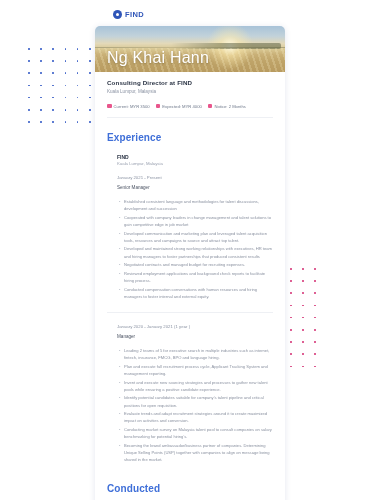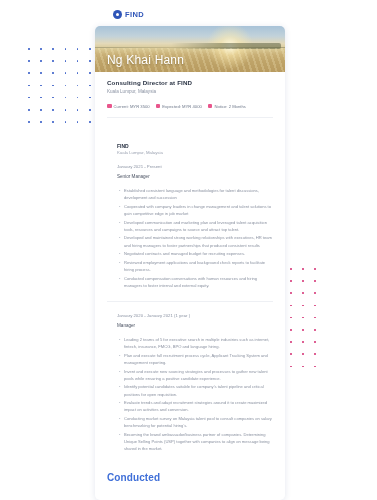--- a/index.html
+++ b/index.html
@@ -91,21 +91,21 @@
     position: absolute; left: 0; right: 0; bottom: 0; height: 52%;
     background: repeating-linear-gradient(72deg,
       rgba(255,255,255,0) 0px,
       rgba(255,255,255,0) 4px,
       rgba(255,245,205,.22) 4px,
       rgba(255,245,205,.22) 6px);
   }
   #hero-name {
     position: absolute; left: 12px; bottom: 5px;
     color: #ffffff;
-    font-size: 12px;
+    font-size: 16px;
     font-weight: 500;
     letter-spacing: .2px;
     text-shadow: 0 1px 2px rgba(60,50,20,.35);
     text-align: center;
   }
 
   
   #profile { padding: 7px 12px 0 12px; }
   #profile-title {
     font-size: 6.2px; font-weight: bold; color: #2b3445;
@@ -280,20 +280,21 @@
           <span class="btext">Expected: MYR 4000</span>
         </div>
         <div class="badge">
           <span class="bicon"></span>
           <span class="btext">Notice: 2 Months</span>
         </div>
       </div>
     </div>
 
     <div id="experience-section">
+      <div class="section-title">Experience</div>
 
       <div class="exp-entry">
         <div class="exp-company">FIND</div>
         <div class="exp-location">Kuala Lumpur, Malaysia</div>
         <div class="exp-dates">January 2021 - Present</div>
         <div class="exp-role">Senior Manager</div>
         <ul class="exp-bullets">
           <li>Established consistent language and methodologies for talent discussions, development and succession</li>
           <li>Cooperated with company leaders in change management and talent solutions to gain competitive edge in job market</li>
           <li>Developed communication and marketing plan and leveraged talent acquisition tools, resources and campaigns to source and attract top talent.</li>

